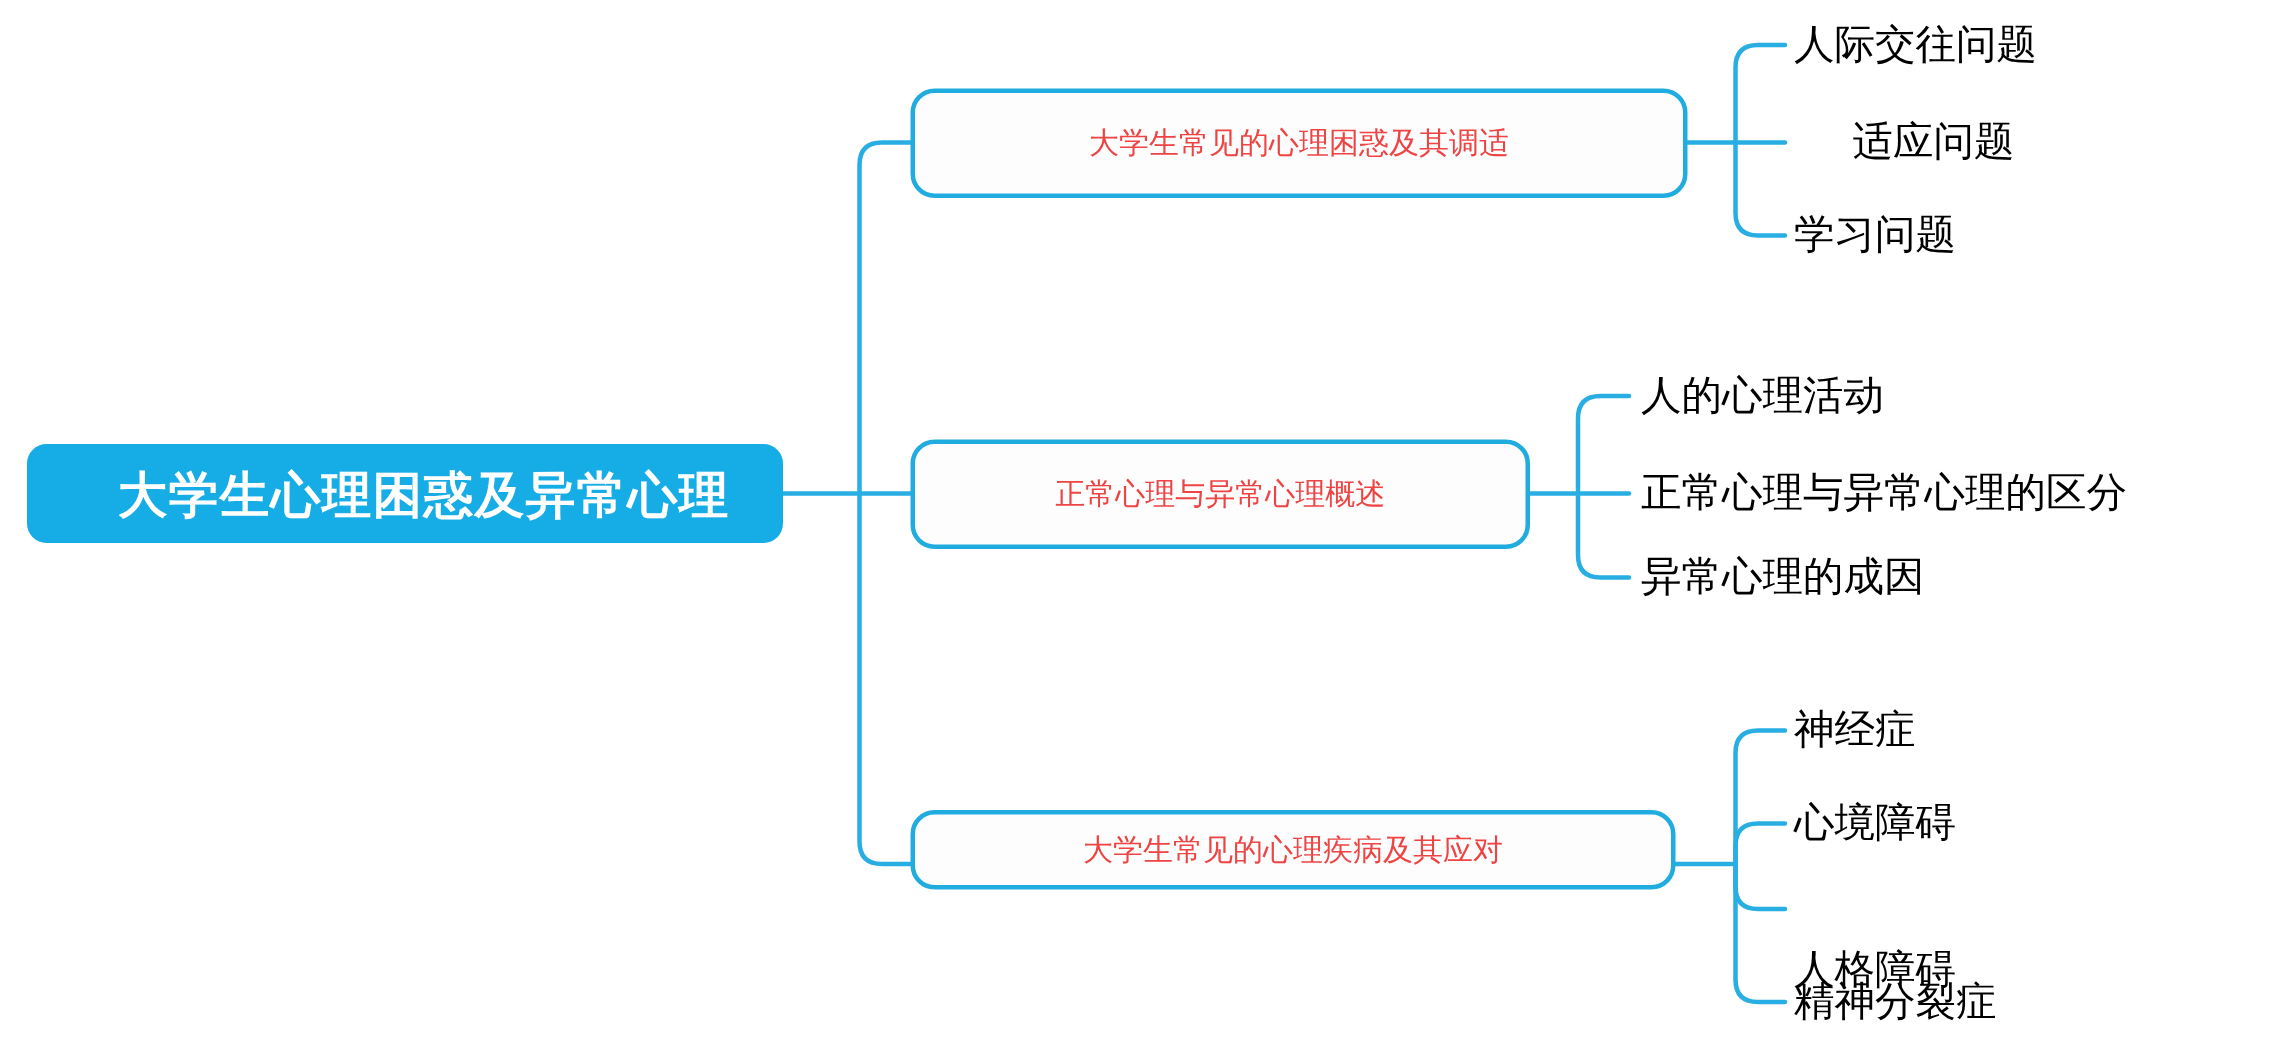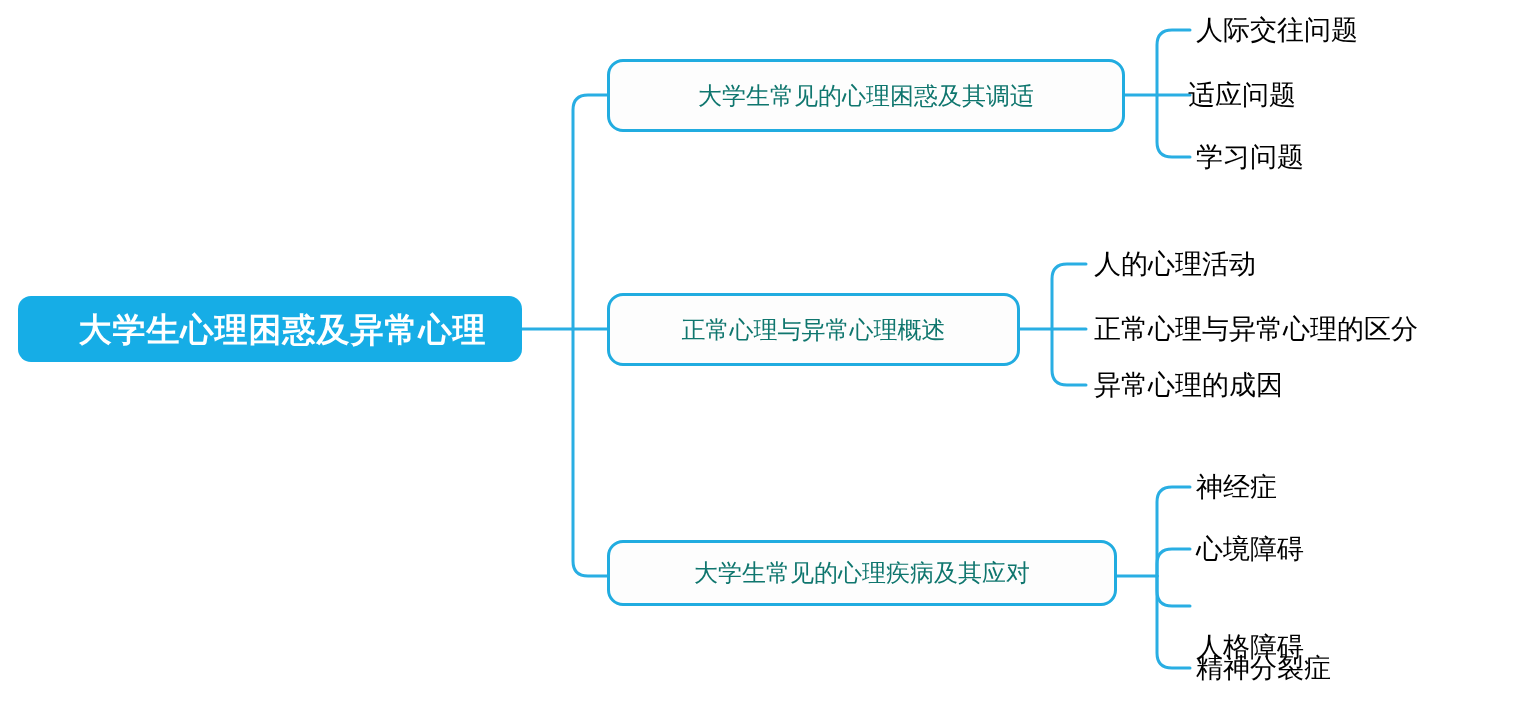--- a/index.html
+++ b/index.html
@@ -63,30 +63,30 @@
     position: absolute;
     background: #FDFDFD;
     border: 3px solid #21ACE0;
     border-radius: 16px;
     box-sizing: border-box;
     display: flex;
     align-items: center;
     justify-content: center;
   }
   .branch-label {
-    color: #0f766e;
-    font-size: 24px;
+    color: #ef4444;
+    font-size: 20px;
     line-height: 1;
     white-space: nowrap;
     font-family: "Liberation Sans", "DejaVu Sans", sans-serif;
   }
 
   .branch-1 { left: 607px; top: 59px;  width: 518px; height: 73px; }
   .branch-2 { left: 607px; top: 293px; width: 413px; height: 73px; }
-  .branch-3 { left: 607px; top: 540px; width: 510px; height: 66px; }
+  .branch-3 { left: 607px; top: 540px; width: 510px; height: 53px; }
 
   
   .leaf-label {
     position: absolute;
     color: #000000;
     font-size: 27px;
     line-height: 1;
     white-space: nowrap;
     font-family: Liberation Sans, sans-serif;
     transform: translateY(-50%);
@@ -137,21 +137,21 @@
 
   <div class="root-node">
     <span class="root-label">大学生心理困惑及异常心理</span>
   </div>
 
   <div class="branch-node branch-1">
     <span class="branch-label">大学生常见的心理困惑及其调适</span>
   </div>
 
   <div class="leaf-label" style="left:1196px; top:30px;">人际交往问题</div>
-  <div class="leaf-label" style="left:1188px; top:95px;">适应问题</div>
+  <div class="leaf-label" style="left:1235px; top:95px;">适应问题</div>
   <div class="leaf-label" style="left:1196px; top:157px;">学习问题</div>
 
   <div class="branch-node branch-2">
     <span class="branch-label">正常心理与异常心理概述</span>
   </div>
 
   <div class="leaf-label" style="left:1094px; top:264px;text-align:right;">人的心理活动</div>
   <div class="leaf-label" style="left:1094px; top:329px;">正常心理与异常心理的区分</div>
   <div class="leaf-label" style="left:1094px; top:385px;">异常心理的成因</div>
 

